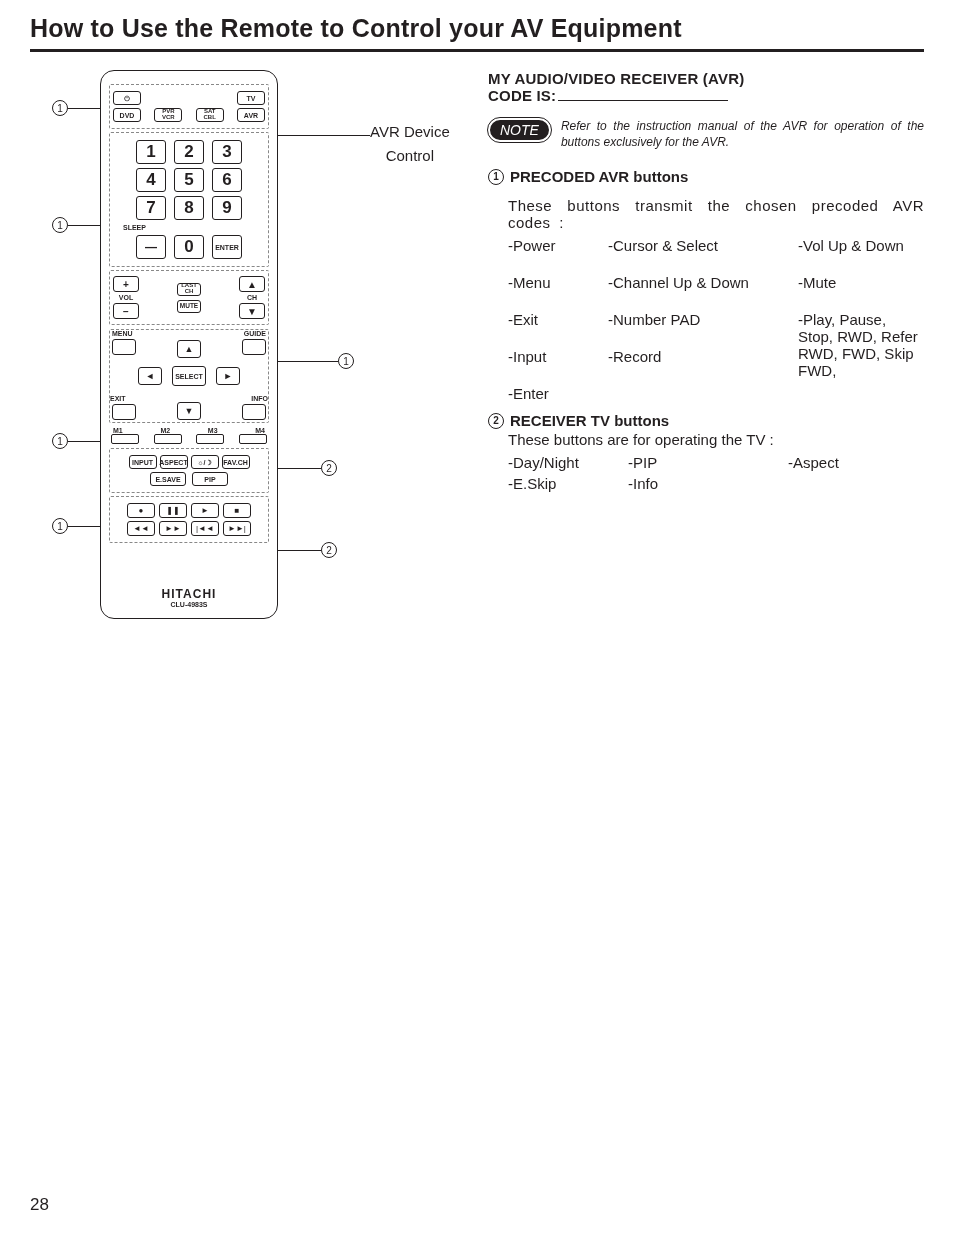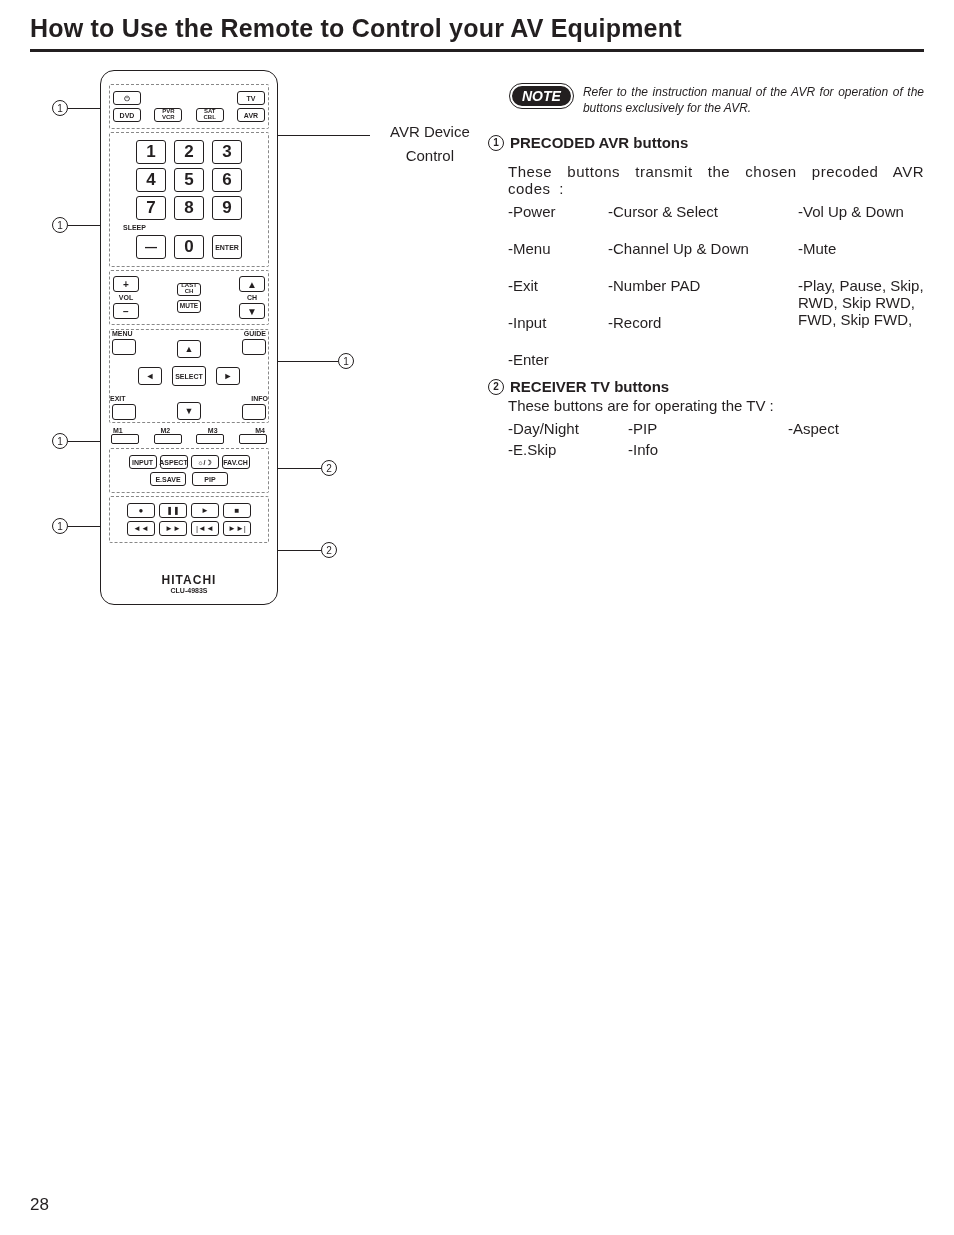--- a/index.html
+++ b/index.html
@@ -60,47 +60,46 @@
   .corner-btn{width:22px;height:14px;border:1px solid #231f20;border-radius:3px;position:absolute;background:#fff;}
   .nav-btn{position:absolute;width:22px;height:16px;border:1px solid #231f20;border-radius:3px;display:flex;align-items:center;justify-content:center;font-size:9px;background:#fff;}
   .select-btn{position:absolute;left:50%;top:50%;transform:translate(-50%,-50%);width:32px;height:18px;border:1px solid #231f20;border-radius:3px;display:flex;align-items:center;justify-content:center;font-size:7px;font-weight:700;background:#fff;}
   .exit-lbl{position:absolute;bottom:20px;left:0;font-size:7px;font-weight:700;}
   .info-lbl{position:absolute;bottom:20px;right:0;font-size:7px;font-weight:700;}
   .mrow-labels{display:flex;justify-content:space-between;font-size:7px;font-weight:700;padding:0 4px;text-decoration:underline;}
   .mrow{display:flex;justify-content:space-between;padding:0 2px;margin-bottom:4px;}
   .mbtn{width:26px;height:8px;border:1px solid #231f20;border-radius:2px;}
   .media-row{display:flex;justify-content:center;gap:4px;margin:3px 0;}
   .mediabtn{width:26px;height:13px;border:1px solid #231f20;border-radius:3px;display:flex;align-items:center;justify-content:center;font-size:8px;}
-  .brand{text-align:center;font-weight:900;font-size:12px;letter-spacing:1px;margin-top:30px;}
+  .brand{text-align:center;font-weight:900;font-size:12px;letter-spacing:1px;margin-top:44px;}
   .model{text-align:center;font-size:7px;font-weight:700;}
   
   .callout{
     position:absolute;display:flex;align-items:center;font-size:13px;
   }
   .callout .circ{
     width:14px;height:14px;border:1.2px solid #231f20;border-radius:50%;
     display:flex;align-items:center;justify-content:center;font-size:10px;font-weight:400;
     background:#fff;flex-shrink:0;
   }
   .callout .line{height:1px;background:#231f20;}
   .avr-label{
-    position:absolute;left:360px;top:50px;font-size:15px;color:#231f20;text-align:center;line-height:1.6;
+    position:absolute;left:340px;top:50px;font-size:15px;color:#231f20;text-align:center;line-height:1.6;
   }
   .avr-line{position:absolute;left:240px;top:65px;width:100px;height:1px;background:#231f20;}
   
   .avr-code-head{
     font-weight:900;font-size:15px;letter-spacing:0.2px;
   }
   .blank-line{display:inline-block;border-bottom:1.5px solid #231f20;width:170px;vertical-align:baseline;margin-left:2px;}
   .note-row{display:flex;gap:10px;margin:14px 0 18px 0;align-items:flex-start;}
   .note-badge{
     background:#231f20;color:#fff;border:2px solid #fff;outline:1.5px solid #231f20;
-    border-radius:14px;padding:2px 10px;font-weight:700;font-style:italic;font-size:14px;
+    border-radius:14px;padding:2px 10px;font-weight:400;font-style:italic;font-size:14px;
     flex-shrink:0;
-    margin-left:22px;
   }
   .note-text{font-style:italic;font-size:12px;text-align:justify;line-height:1.35;}
   .sec-head{display:flex;align-items:center;gap:6px;font-weight:700;font-size:15px;margin:6px 0 2px 0;}
   .sec-head .circ{
     width:14px;height:14px;border:1.2px solid #231f20;border-radius:50%;
     display:flex;align-items:center;justify-content:center;font-size:10px;
   }
   .sec-sub{font-size:15px;margin:2px 0 6px 20px;text-align:justify;}
   .sec-sub.wide{letter-spacing:0.5px;word-spacing:4px;margin-top:12px;}
   .btn-table{display:grid;grid-template-columns:80px 170px 1fr;margin-left:20px;font-size:15px;row-gap:4px;gap:20px;}
@@ -275,41 +274,45 @@
           </div>
         </div>
 
         <div class="brand">HITACHI</div>
         <div class="model">CLU-4983S</div>
       </div>
     </div>
   </div>
 
   <div class="right-col">
+    <div class="avr-code-head">
+      <span>MY AUDIO/VIDEO RECEIVER (AVR)</span><br>
+      <span>CODE IS:</span><span class="blank-line"></span>
+    </div>
 
     <div class="note-row">
       <div class="note-badge">NOTE</div>
       <div class="note-text">Refer to the instruction manual of the AVR for operation of the buttons exclusively for the AVR.</div>
     </div>
 
     <div class="sec-head">
       <span class="circ">1</span>
       <span>PRECODED AVR buttons</span>
     </div>
     <div class="sec-sub wide">These buttons transmit the chosen precoded AVR codes :</div>
     <div class="btn-table">
       <span>-Power</span>
       <span>-Cursor &amp; Select</span>
       <span>-Vol Up &amp; Down</span>
       <span>-Menu</span>
       <span>-Channel Up &amp; Down</span>
       <span>-Mute</span>
       <span>-Exit</span>
       <span>-Number PAD</span>
-      <span style="grid-row:span 3;">-Play, Pause, Skip, RWD, Skip RWD, FWD, Skip FWD,</span>
+      <span style="grid-row:span 3;">-Play, Pause, Stop, RWD, Refer RWD, FWD, Skip FWD,</span>
       <span>-Input</span>
       <span>-Record</span>
       <span>-Enter</span>
       <span></span>
     </div>
 
     <div class="sec-head" style="margin-top:10px;">
       <span class="circ">2</span>
       <span>RECEIVER TV buttons</span>
     </div>

